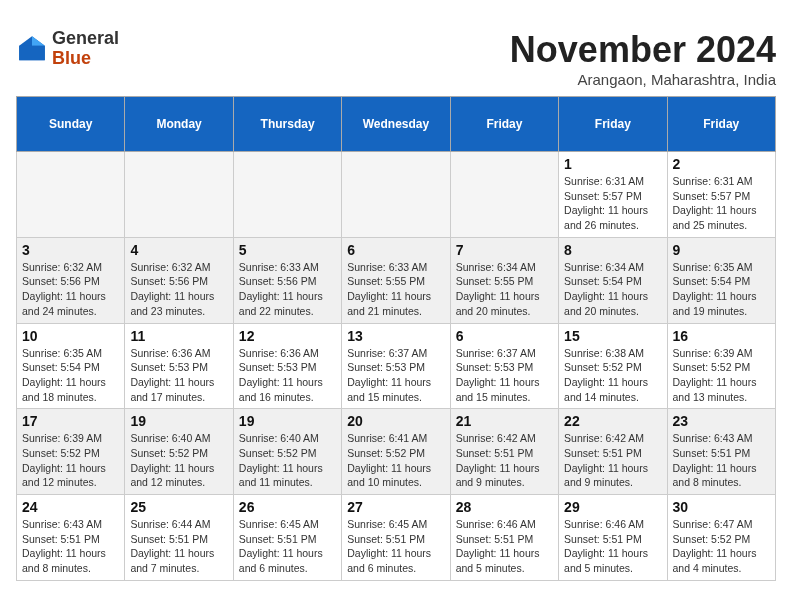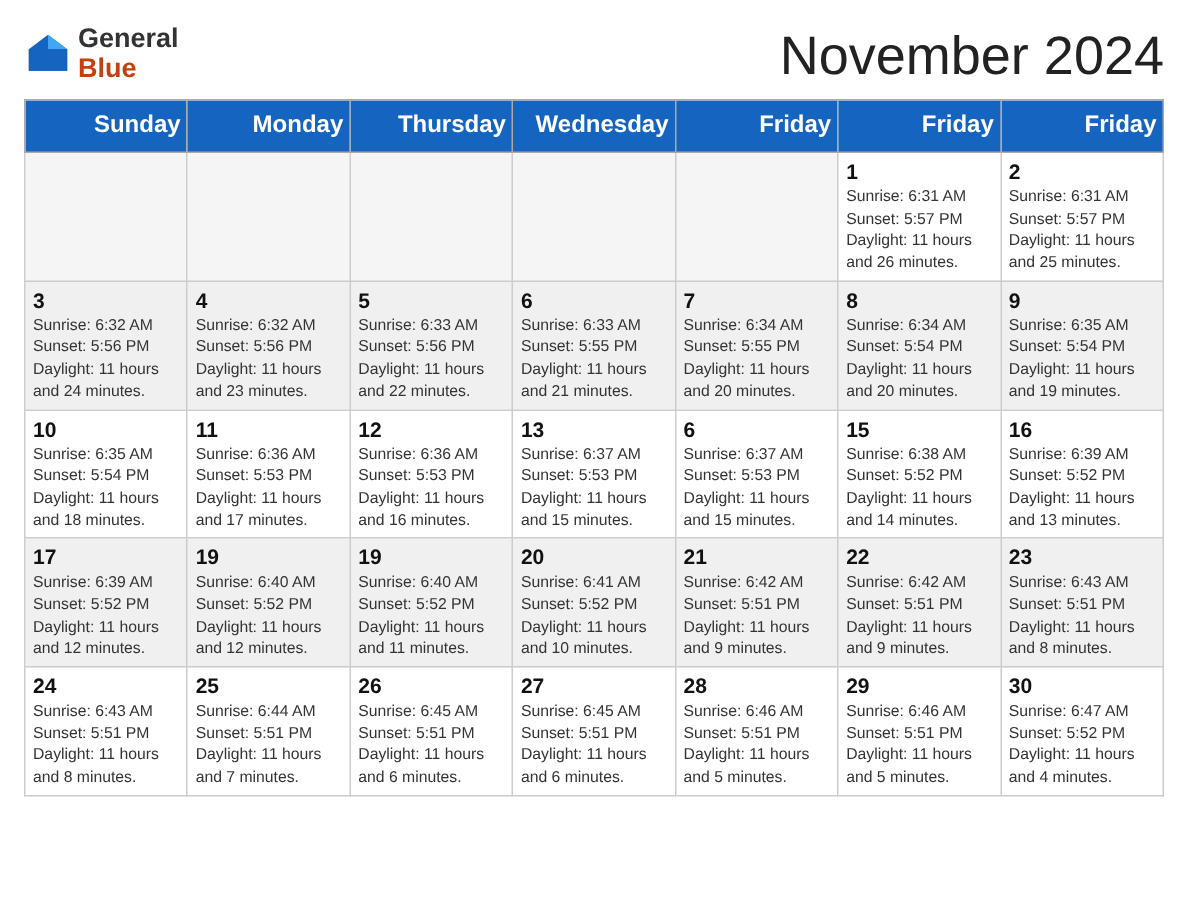--- a/index.html
+++ b/index.html
@@ -8,20 +8,21 @@
       background: #fff;
       width: 792px;
       min-height: 612px;
       padding: 16px;
     }
     .header {
       display: flex;
       justify-content: space-between;
       align-items: flex-start;
       margin-bottom: 8px;
+      margin-top: 13px;
     }
     .logo {
       display: flex;
       align-items: center;
       gap: 4px;
     }
     .logo-text {
       font-size: 18px;
       font-weight: bold;
       line-height: 1.1;
@@ -30,40 +31,40 @@
     .logo-text .blue { color: #c2410c; }
     .logo-icon {
       width: 32px;
       height: 32px;
     }
     .title-block {
       text-align: right;
     }
     .month-title {
       font-size: 36px;
-      font-weight: normal;
+      font-weight: bold;
       color: #222;
       text-align: center;
     }
     .location {
       font-size: 15px;
       color: #444;
     }
     .calendar {
       width: 100%;
       border-collapse: collapse;
       table-layout: fixed;
     }
     .calendar th {
       background-color: #1565c0;
       color: #fff;
-      font-size: 16px;
-      font-weight: bold;
-      padding: 8px 4px;
-      text-align: right;
+      font-size: 12px;
+      font-weight: bold;
+      padding: 20px 4px;
+      text-align: center;
       border: 1px solid #aaa;
     }
     .calendar td {
       border: 1px solid #ccc;
       vertical-align: top;
       padding: 4px 5px;
       font-size: 11px;
       color: #333;
       height: 82px;
       background: #fff;
@@ -96,20 +97,21 @@
       <polygon points="20,4 36,16 20,16" fill="#42a5f5"></polygon>
       <rect x="4" y="16" width="32" height="18" fill="#1565c0"></rect>
     </svg>
     <div class="logo-text">
       <span class="general">General</span><br>
       <span class="blue">Blue</span>
     </div>
   </div>
   <div class="title-block">
     <div class="month-title">November 2024</div>
+    <div class="location">Arangaon, Maharashtra, India</div>
   </div>
 </div>
 
 <table class="calendar">
   <thead>
     <tr id="header-row">
         <th>Sunday</th>
         <th>Monday</th>
         <th>Thursday</th>
         <th>Wednesday</th>

